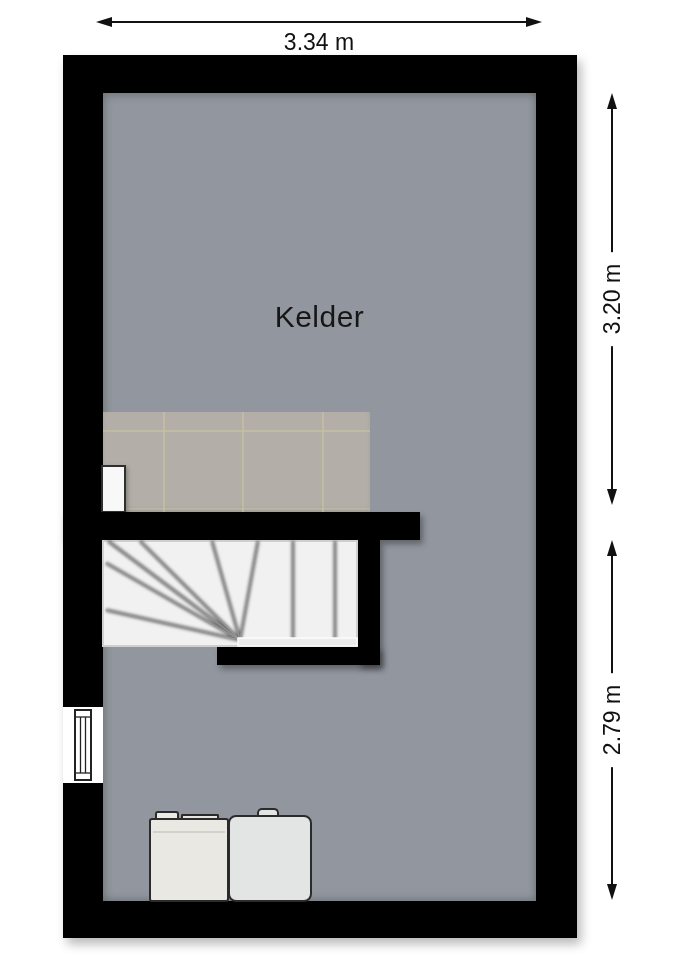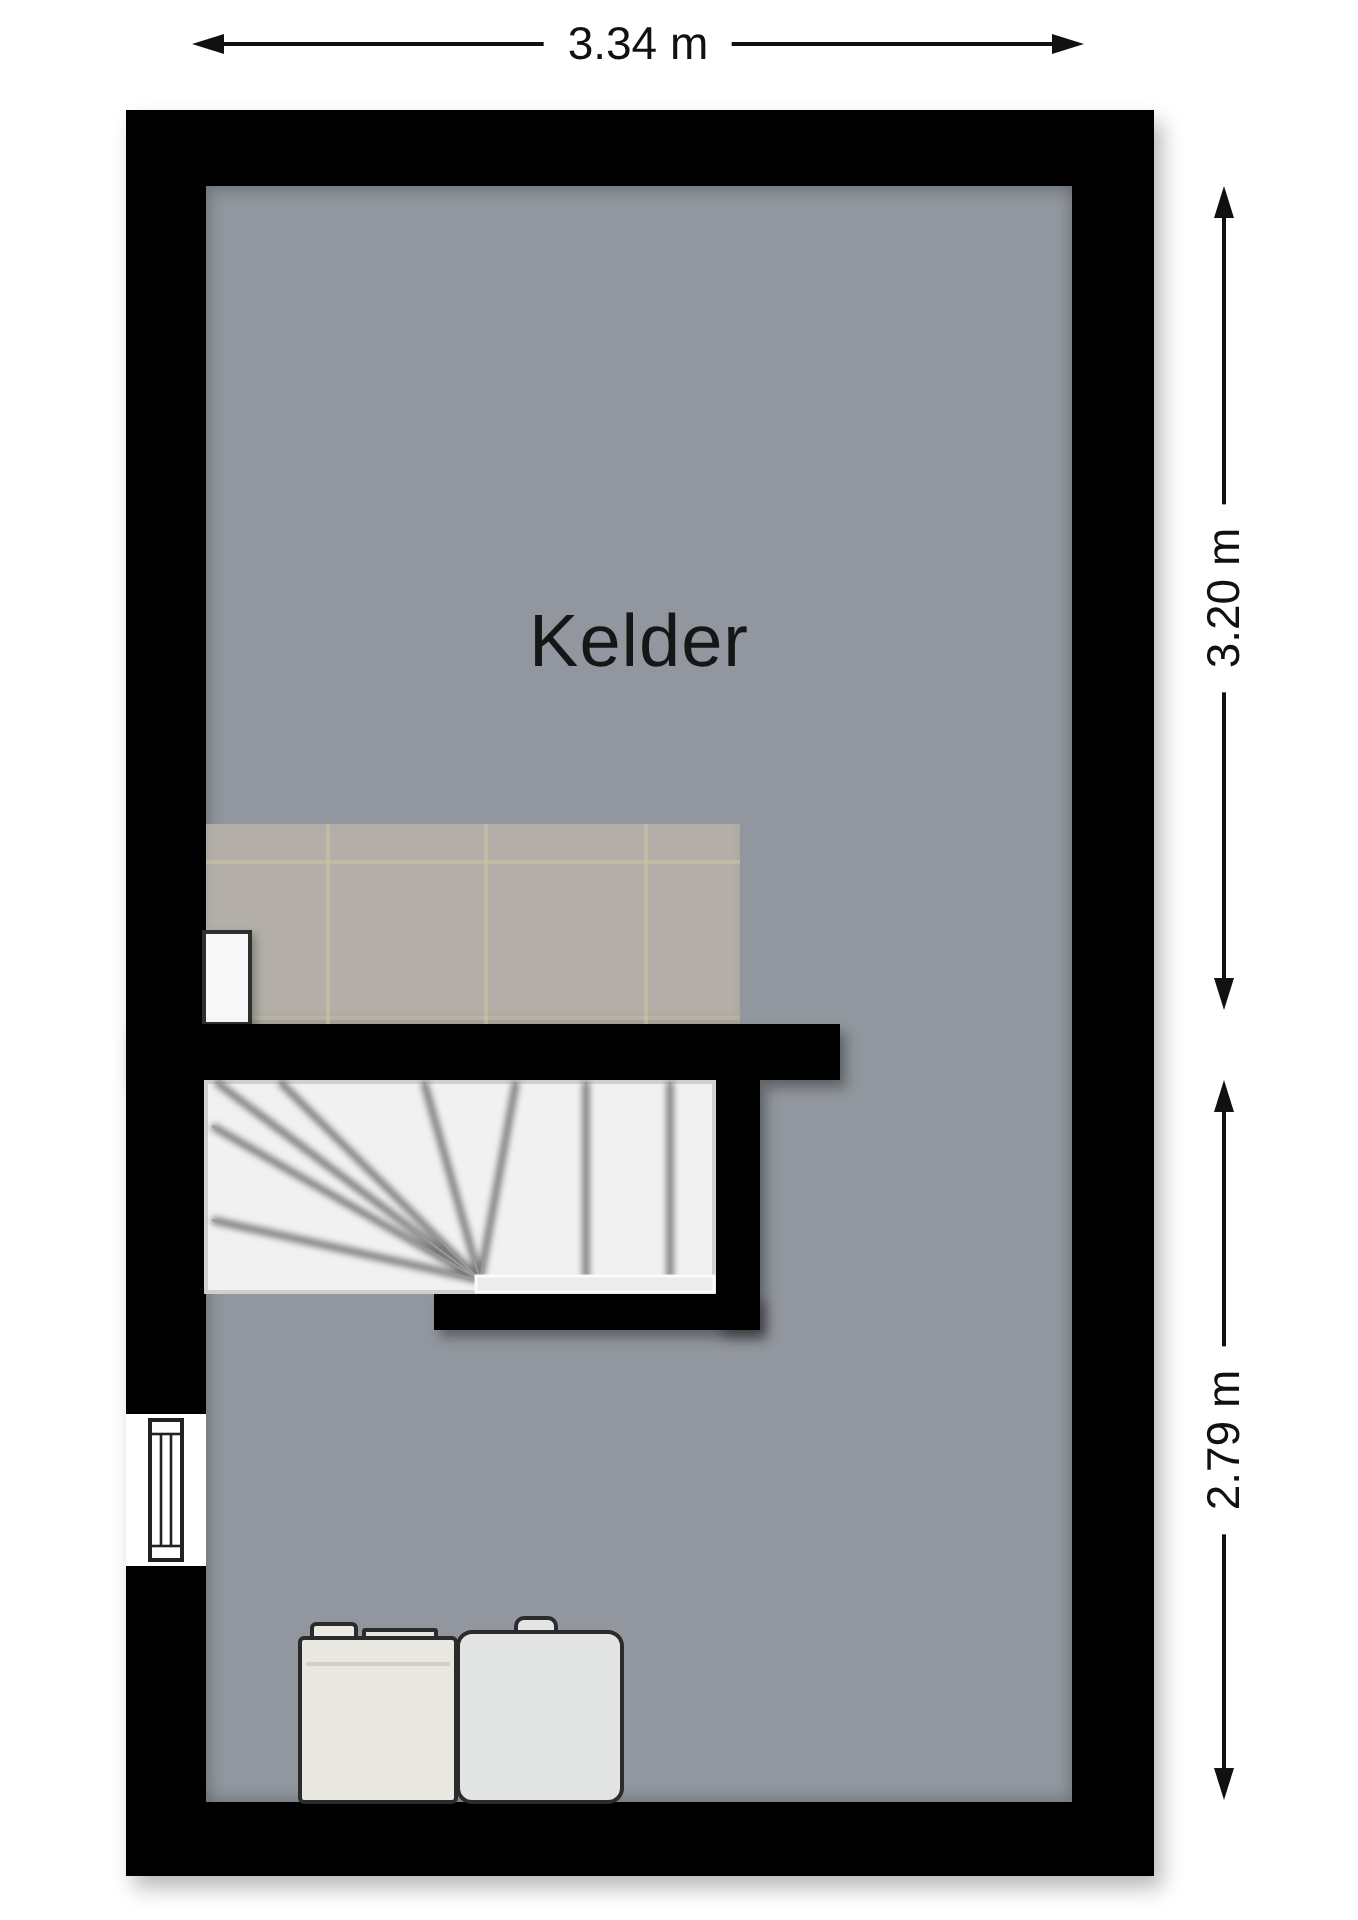--- a/index.html
+++ b/index.html
@@ -12,21 +12,21 @@
   
   .dim{position:absolute;}
   .dim-line{position:absolute;background:#111;}
   .dim-h .dim-line{left:3px;right:3px;top:50%;height:2px;margin-top:-1px;}
   .dim-v .dim-line{top:3px;bottom:3px;left:50%;width:2px;margin-left:-1px;}
   .dim-label{
     position:absolute;left:50%;top:50%;
     background:#ffffff;color:#111;font-size:23px;line-height:1;
     padding:2px 12px;white-space:nowrap;
   }
-  .dim-h .dim-label{transform:translate(-50%,-50%);}
+  .dim-h .dim-label{transform:translate(-50%,-50%);margin-top:20px;}
   .dim-v .dim-label{transform:translate(-50%,-50%) rotate(-90deg);}
   .ah{position:absolute;width:0;height:0;}
   .ah-left{left:0;top:50%;transform:translateY(-50%);
     border-right:16px solid #111;border-top:5px solid transparent;border-bottom:5px solid transparent;}
   .ah-right{right:0;top:50%;transform:translateY(-50%);
     border-left:16px solid #111;border-top:5px solid transparent;border-bottom:5px solid transparent;}
   .ah-up{top:0;left:50%;transform:translateX(-50%);
     border-bottom:16px solid #111;border-left:5px solid transparent;border-right:5px solid transparent;}
   .ah-down{bottom:0;left:50%;transform:translateX(-50%);
     border-top:16px solid #111;border-left:5px solid transparent;border-right:5px solid transparent;}
@@ -35,21 +35,21 @@
   .outer-wall{left:63px;top:55px;width:514px;height:883px;background:#000;
     box-shadow:4px 6px 10px rgba(0,0,0,0.28);}
   .floor{left:103px;top:93px;width:433px;height:808px;background:#92979f;
     box-shadow:inset 2px 3px 8px rgba(0,0,0,0.20), inset -2px -3px 7px rgba(0,0,0,0.14);}
   .tile-area{left:103px;top:412px;width:267px;height:100px;background:#b3afa8;
     box-shadow:inset 0 -3px 5px rgba(0,0,0,0.08);}
   .tile-line-v{position:absolute;top:0;bottom:0;width:2px;background:#c9c0a3;opacity:.7;}
   .tile-line-h{position:absolute;left:0;right:0;height:2px;background:#c9c0a3;opacity:.7;}
 
   .room-label{left:103px;top:300px;width:433px;text-align:center;
-    font-size:37px;color:#161616;letter-spacing:.5px;}
+    font-size:30px;color:#161616;letter-spacing:.5px;}
 
   .door-recess{left:101px;top:465px;width:25px;height:48px;background:#f8f8f8;
     border:2px solid #2f2f2f;box-sizing:border-box;box-shadow:2px 2px 4px rgba(0,0,0,0.25);}
 
   .iwall{background:#000;box-shadow:3px 4px 6px rgba(0,0,0,0.35);}
   .iwall-top{left:63px;top:512px;width:357px;height:28px;}
   .iwall-right{left:358px;top:540px;width:22px;height:125px;}
   .iwall-stub{left:217px;top:647px;width:163px;height:18px;}
 
   .stairs{left:102px;top:540px;width:256px;height:107px;}

